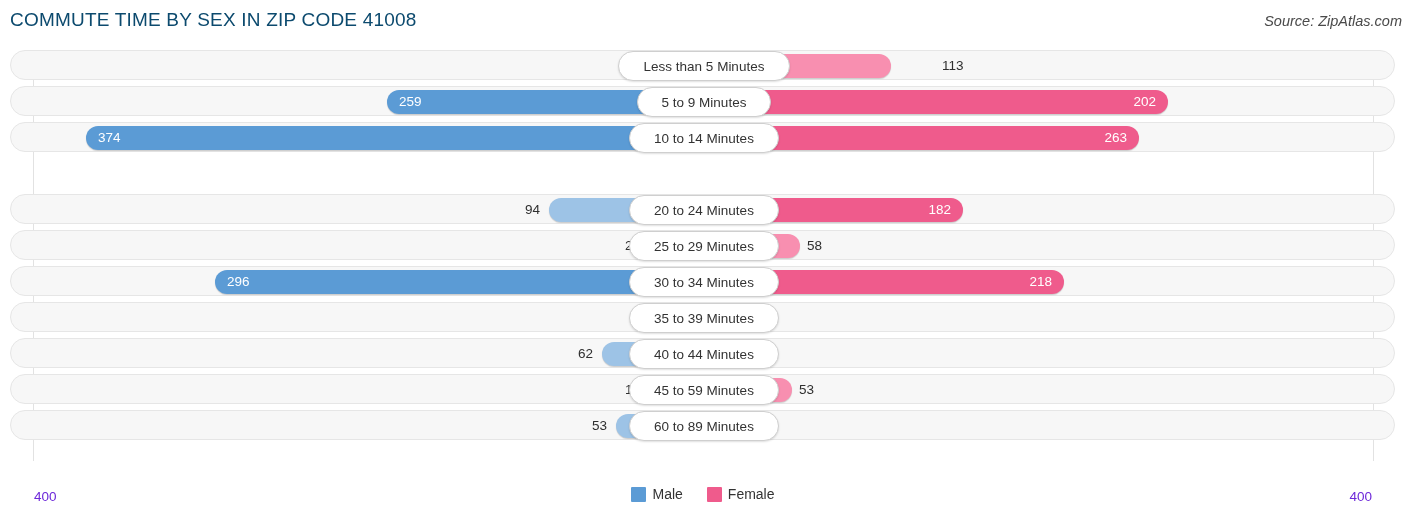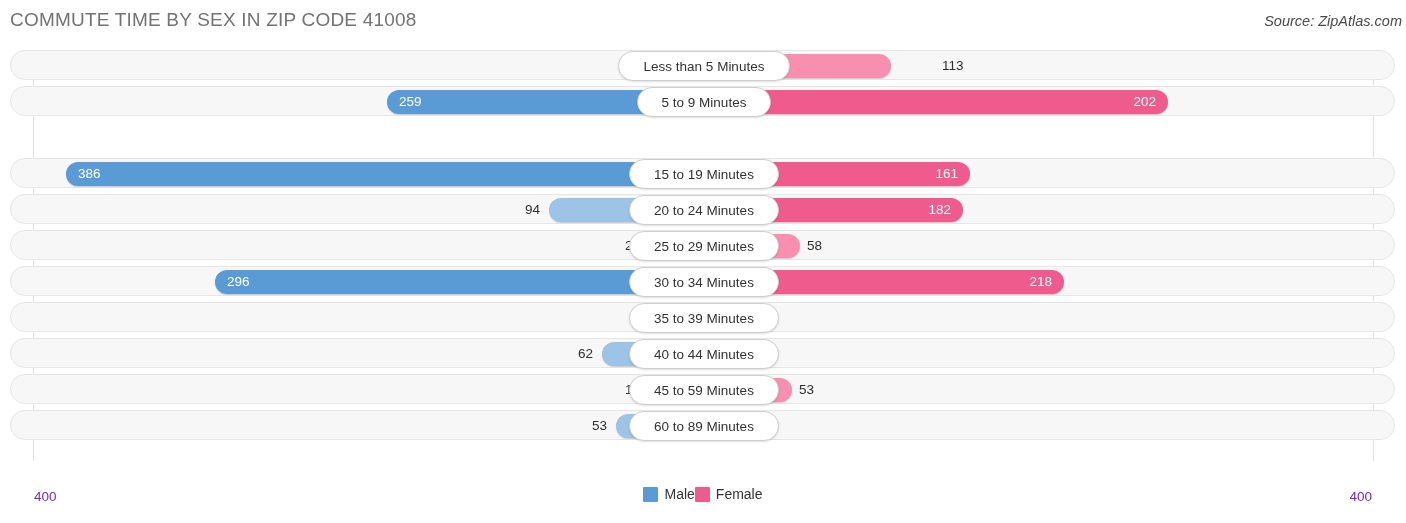--- a/index.html
+++ b/index.html
@@ -7,21 +7,21 @@
     width:1406px;height:523px;background:#ffffff;
     font-family:"Liberation Sans", sans-serif;
     -webkit-font-smoothing:antialiased;
     overflow:hidden;
   }
   .chart-wrap{position:relative;width:1406px;height:523px;}
 
   
   .title{
     position:absolute;left:10px;top:9px;
-    font-size:19px;color:#737373;letter-spacing:.2px;
+    font-size:19px;color:#0c4a6e;letter-spacing:.2px;
     white-space:nowrap;
     text-align:center;
   }
   .source{
     position:absolute;right:4px;top:13px;
     font-size:14.5px;font-style:italic;color:#4a4a4a;
     white-space:nowrap;
   }
 
   
@@ -70,21 +70,21 @@
   .axis-label{
     position:absolute;top:489px;font-size:13.5px;color:#6d28d9;
   }
   .axis-label.left{left:34px;}
   .axis-label.right{right:34px;}
 
   .legend{
     position:absolute;top:486px;left:0;width:1406px;
     text-align:center;font-size:0;
   }
-  .legend-item{display:inline-block;margin:0 0;font-size:0;vertical-align:middle;text-align:right;}
+  .legend-item{display:inline-block;margin:0 12px;font-size:0;vertical-align:middle;text-align:right;}
   .swatch{
     display:inline-block;width:15px;height:15px;vertical-align:middle;
     border-radius:1px;
   }
   .legend-text{
     display:inline-block;vertical-align:middle;margin-left:6px;
     font-size:14px;color:#333333;font-family:"Liberation Sans",sans-serif;
   }
 </style>
 </head>
@@ -105,26 +105,26 @@
         <div class="val outside" style="left: 887px; margin-left: 44px;">113</div>
         <div class="center-pill" style="width: 171.55px; left: 607.225px;">Less than 5 Minutes</div>
       </div>
       <div class="row" style="top: 36px;">
         <div class="bar male" style="left: 376px; width: 317px; background: rgb(91, 155, 213);"></div>
         <div class="val inside" style="left: 388px;">259</div>
         <div class="bar female" style="left: 693px; width: 464px; background: rgb(239, 91, 140);"></div>
         <div class="val inside" style="left: 1145px; transform: translateX(-100%);">202</div>
         <div class="center-pill" style="width: 134.3px; left: 625.85px;">5 to 9 Minutes</div>
       </div>
-      <div class="row" style="top: 108px;">
-        <div class="bar male" style="left: 55px; width: 638px; background: rgb(91, 155, 213);"></div>
-        <div class="val inside" style="left: 67px;">386</div>
-        <div class="bar female" style="left: 693px; width: 266px; background: rgb(239, 91, 140);"></div>
-        <div class="val inside" style="left: 947px; transform: translateX(-100%);">161</div>
-        <div class="center-pill" style="width: 149.2px; left: 618.4px;">15 to 19 Minutes</div>
+      <div class="row" style="top: 72px;">
+        <div class="bar male" style="left: 75px; width: 618px; background: rgb(91, 155, 213);"></div>
+        <div class="val inside" style="left: 87px;">374</div>
+        <div class="bar female" style="left: 693px; width: 435px; background: rgb(239, 91, 140);"></div>
+        <div class="val inside" style="left: 1116px; transform: translateX(-100%);">263</div>
+        <div class="center-pill" style="width: 149.2px; left: 618.4px;">10 to 14 Minutes</div>
       </div>
       <div class="row" style="top: 144px;">
         <div class="bar male" style="left: 538px; width: 155px; background: rgb(157, 195, 230);"></div>
         <div class="val outside" style="right: 854px;">94</div>
         <div class="bar female" style="left: 693px; width: 259px; background: rgb(239, 91, 140);"></div>
         <div class="val inside" style="left: 940px; transform: translateX(-100%);">182</div>
         <div class="center-pill" style="width: 149.2px; left: 618.4px;">20 to 24 Minutes</div>
       </div>
       <div class="row" style="top: 180px;">
         <div class="bar male" style="left: 638px; width: 55px; background: rgb(157, 195, 230);"></div>

